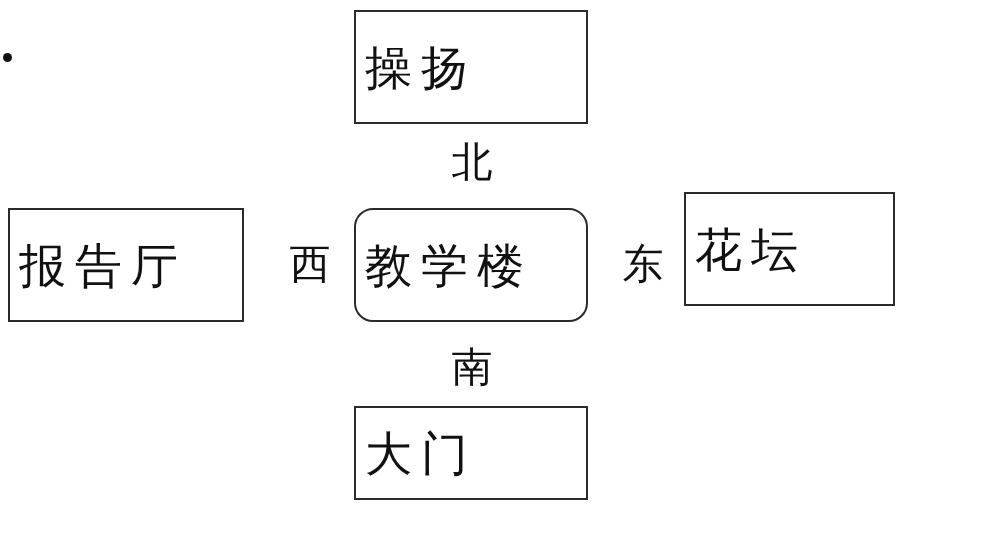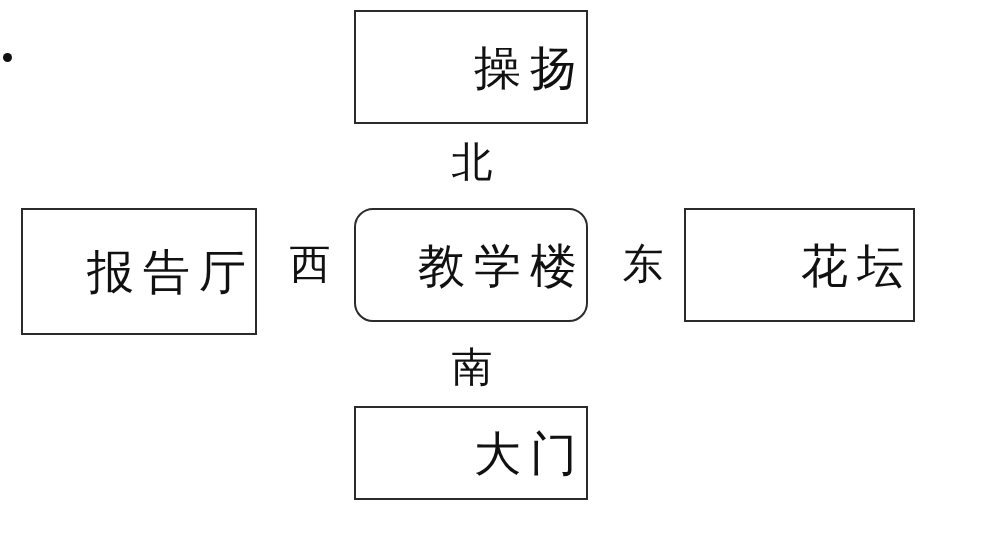--- a/index.html
+++ b/index.html
@@ -32,21 +32,21 @@
   }
 
   
   .place-box {
     position: absolute;
     box-sizing: border-box;
     border: 2px solid #2b2b2b;
     background: #ffffff;
     display: flex;
     align-items: center;
-    justify-content: flex-end;
+    justify-content: flex-start;
   }
 
   .place-label {
     font-family: "DejaVu Serif", "Liberation Serif", serif;
     font-size: 47px;
     line-height: 1;
     color: #111111;
     letter-spacing: 9px;
     text-indent: 9px;
     white-space: nowrap;
@@ -60,23 +60,23 @@
     font-size: 41px;
     line-height: 1;
     color: #111111;
     white-space: nowrap;
     text-align: center;
     font-weight: 500;
   }
 
   
   #box-north      { left: 354px; top: 10px;  width: 234px; height: 114px; }
-  #box-west       { left: 21px;  top: 208px; width: 236px; height: 127px; }
+  #box-west       { left: 8px;  top: 208px; width: 236px; height: 114px; }
   #box-center     { left: 354px; top: 208px; width: 234px; height: 114px; border-radius: 19px; }
-  #box-east       { left: 684px; top: 208px; width: 231px; height: 114px; }
+  #box-east       { left: 684px; top: 192px; width: 211px; height: 114px; }
   #box-south      { left: 354px; top: 406px; width: 234px; height: 94px; }
 
   #dir-north      { left: 432px; top: 142px; width: 80px; }
   #dir-south      { left: 432px; top: 347px; width: 80px; }
   #dir-west       { left: 270px; top: 244px; width: 80px; }
   #dir-east       { left: 603px; top: 244px; width: 80px; }
 </style>
 </head>
 <body>
 

